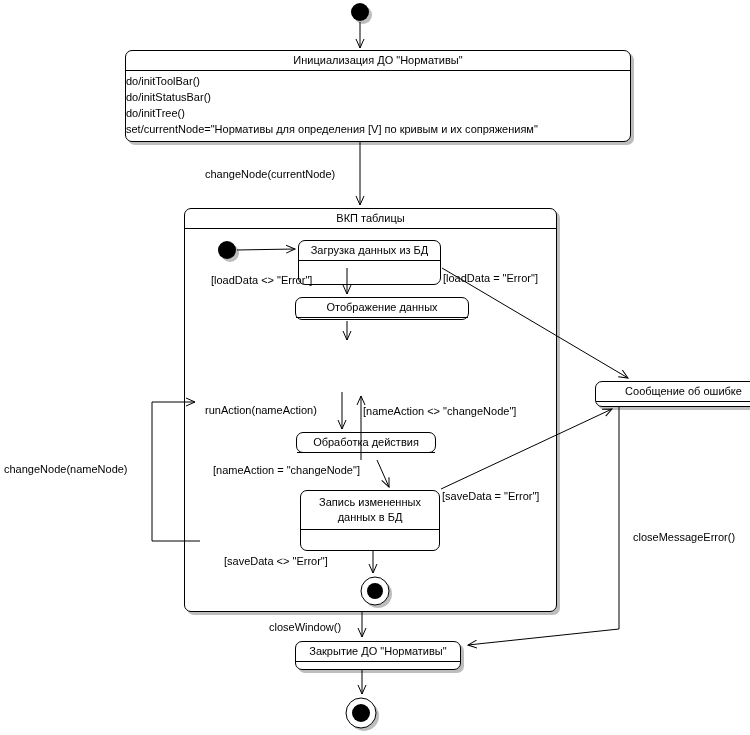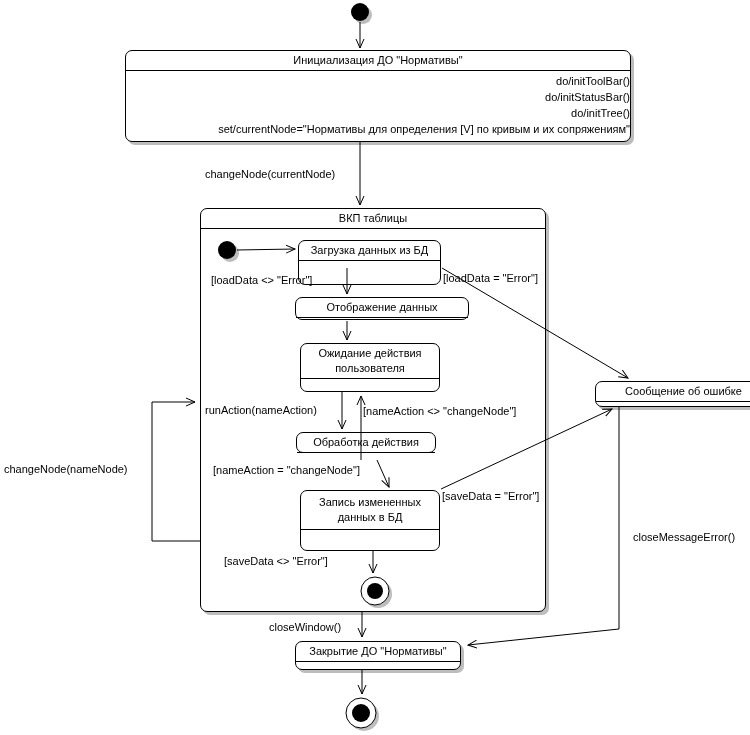--- a/index.html
+++ b/index.html
@@ -10,56 +10,53 @@
   .state{
     position:absolute;box-sizing:border-box;background:#ffffff;
     border:1px solid #000;border-radius:7px;
   }
   .state.shadow{box-shadow:3px 3px 0 #bdbdbd;}
   .state .ttl{
     border-bottom:1px solid #000;text-align:center;
     padding:2px 3px;line-height:15px;
   }
   .state.tall .ttl{padding:4px 3px;}
-  .acts{padding-top:2px;text-align:right;}
+  .acts{padding-top:2px;text-align:left;}
   .acts div{line-height:16px;white-space:nowrap;}
   .lbl{position:absolute;white-space:nowrap;line-height:13px;}
   svg.overlay{position:absolute;left:0;top:0;pointer-events:none;}
   svg.overlay *{vector-effect:non-scaling-stroke;}
 </style>
 </head>
 <body>
 
 <div class="canvas">
 
   <div class="state shadow" style="left:125px;top:50px;width:506px;height:92px">
     <div class="ttl">Инициализация ДО "Нормативы"</div>
     <div class="acts">
       <div>do/initToolBar()</div>
       <div>do/initStatusBar()</div>
       <div>do/initTree()</div>
       <div>set/currentNode="Нормативы для определения [V] по кривым и их сопряжениям"</div>
     </div>
   </div>
 
-  <div class="state shadow" style="left:200px;top:208px;width:346px;height:404px">
+  <div class="state shadow" style="left:184px;top:208px;width:373px;height:404px">
     <div class="ttl">ВКП таблицы</div>
   </div>
 
   <div class="state" style="left:298px;top:240px;width:143px;height:45px">
     <div class="ttl">Загрузка данных из БД</div>
   </div>
 
   <div class="state" style="left:295px;top:297px;width:174px;height:23px">
     <div class="ttl">Отображение данных</div>
   </div>
 
-  <div class="state" style="left:300px;top:343px;width:140px;height:49px">
-    <div class="ttl">Ожидание действия пользователя</div>
-  </div>
 
   <div class="state" style="left:296px;top:432px;width:140px;height:21px">
     <div class="ttl">Обработка действия</div>
   </div>
 
   <div class="state tall" style="left:300px;top:490px;width:140px;height:61px">
     <div class="ttl">Запись измененных данных в БД</div>
   </div>
 
   <div class="state shadow" style="left:595px;top:381px;width:177px;height:26px">

